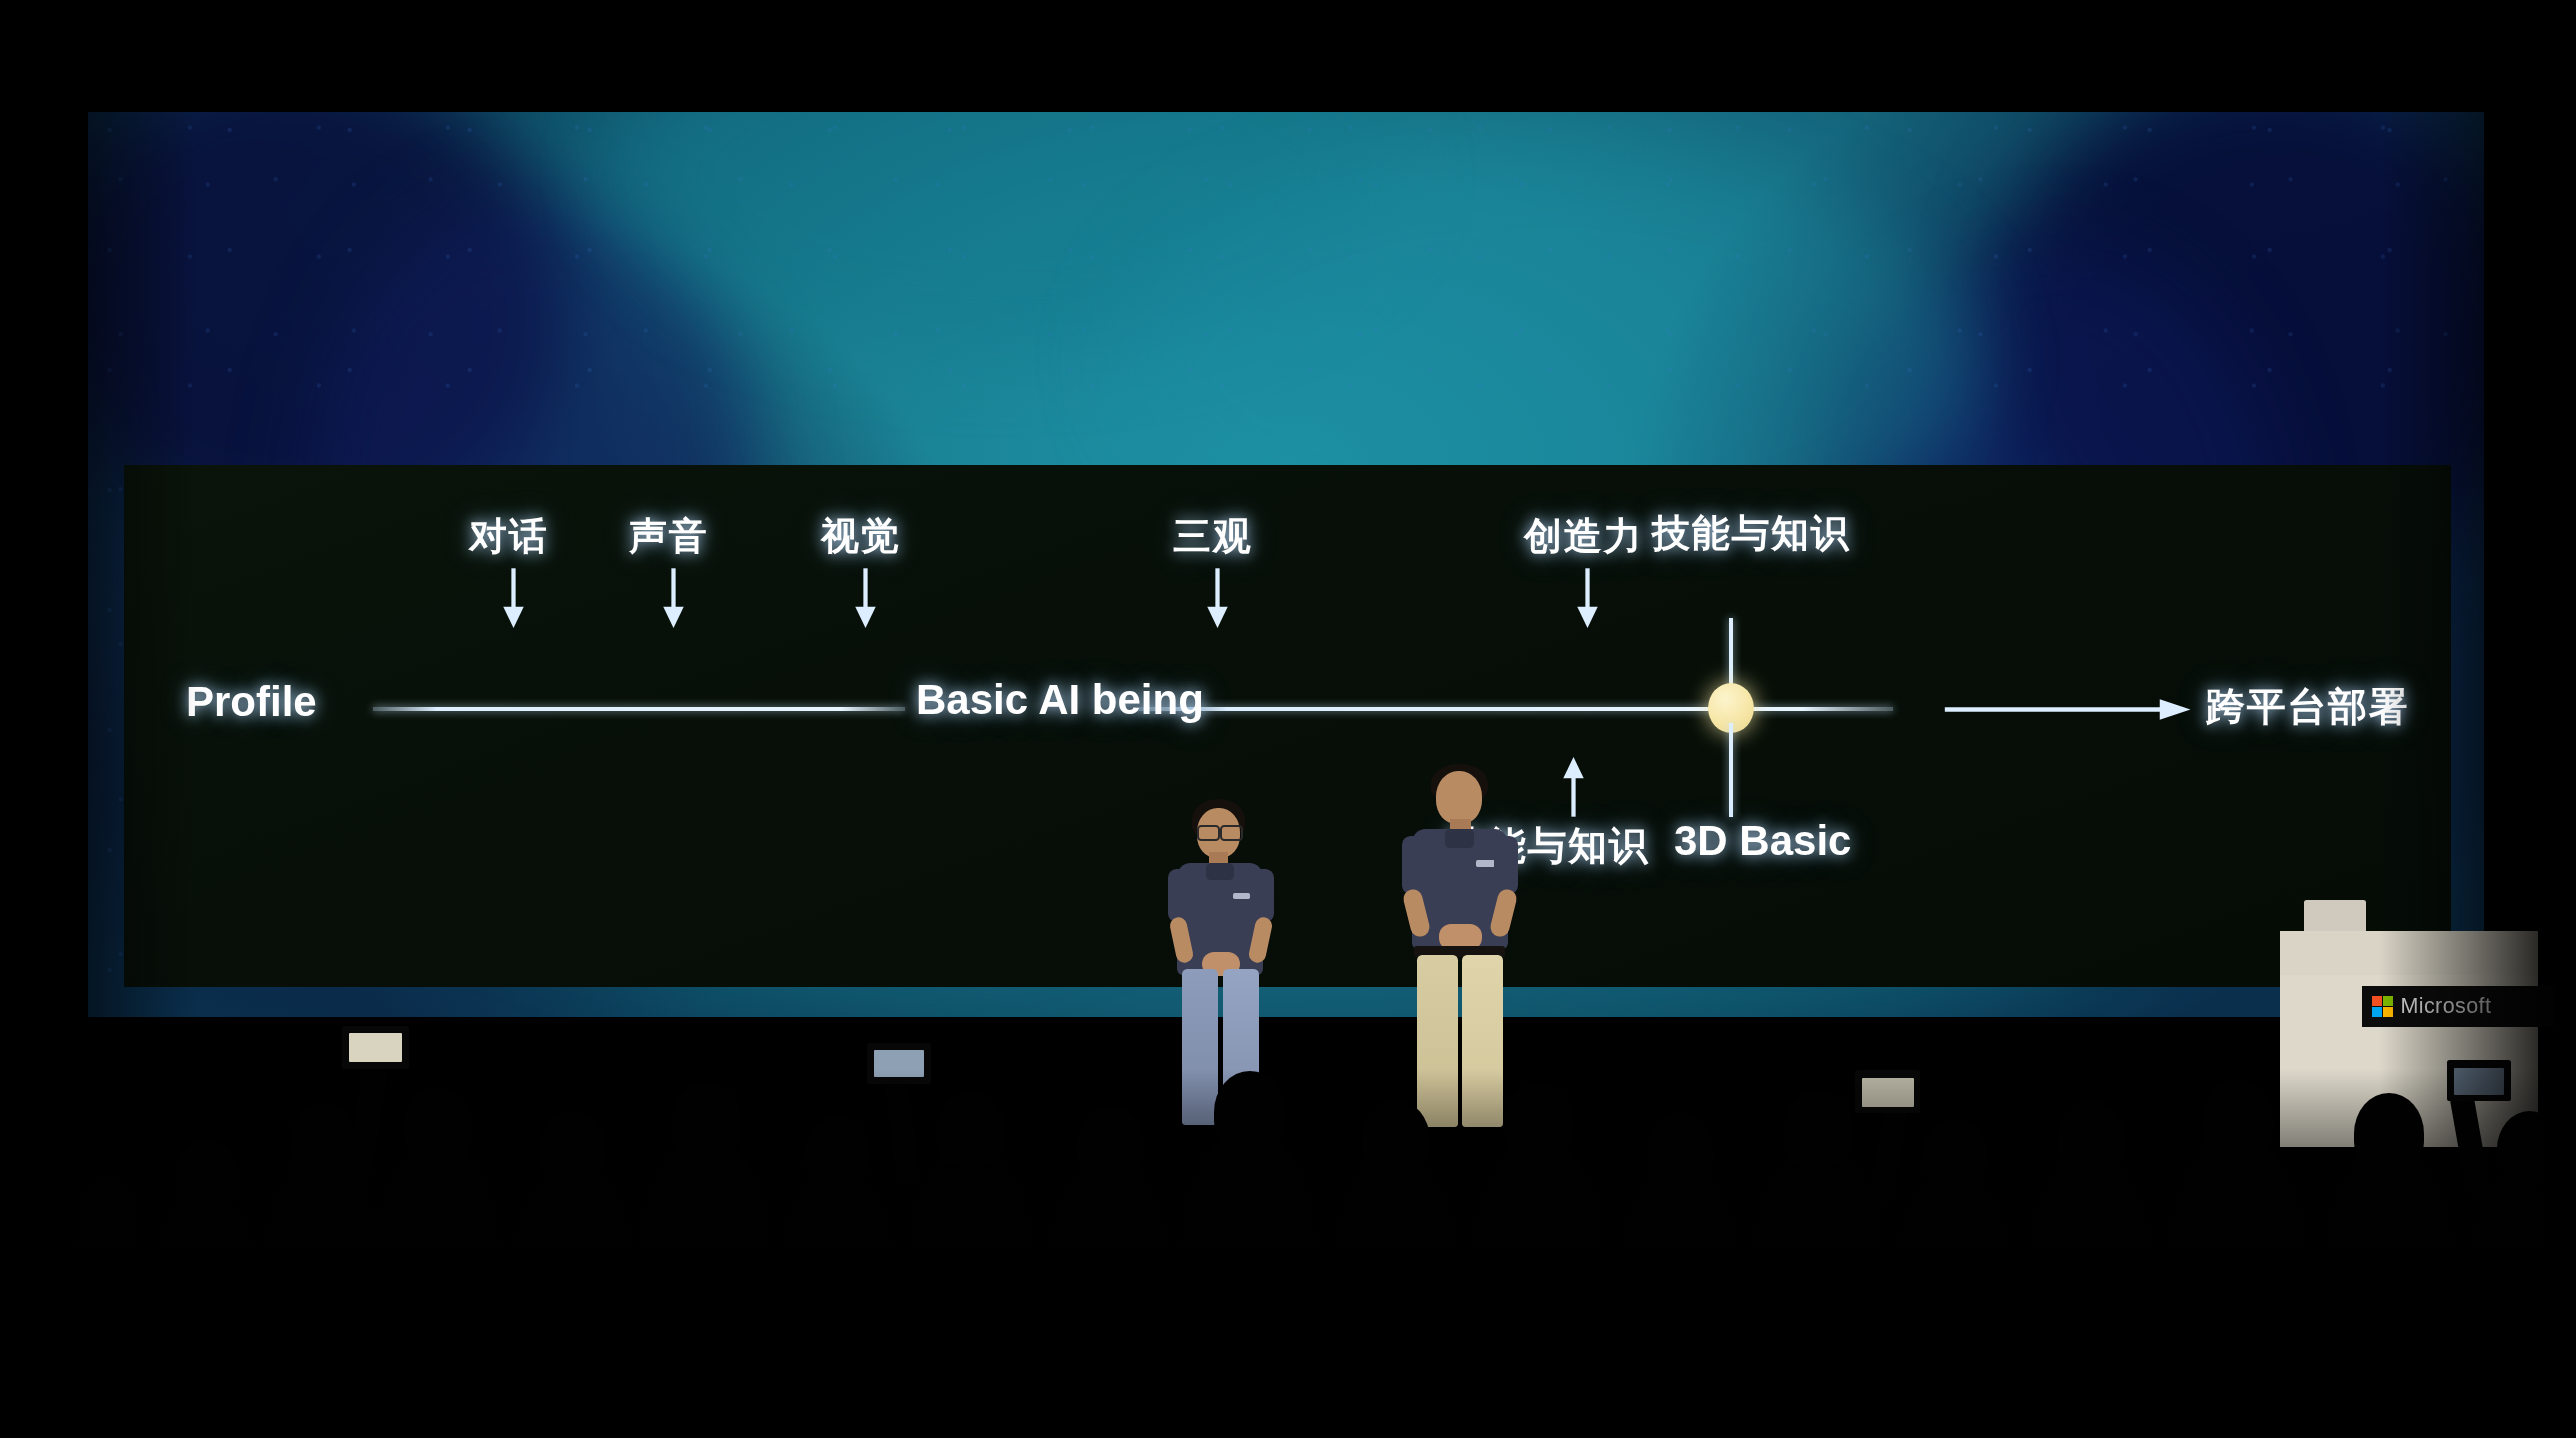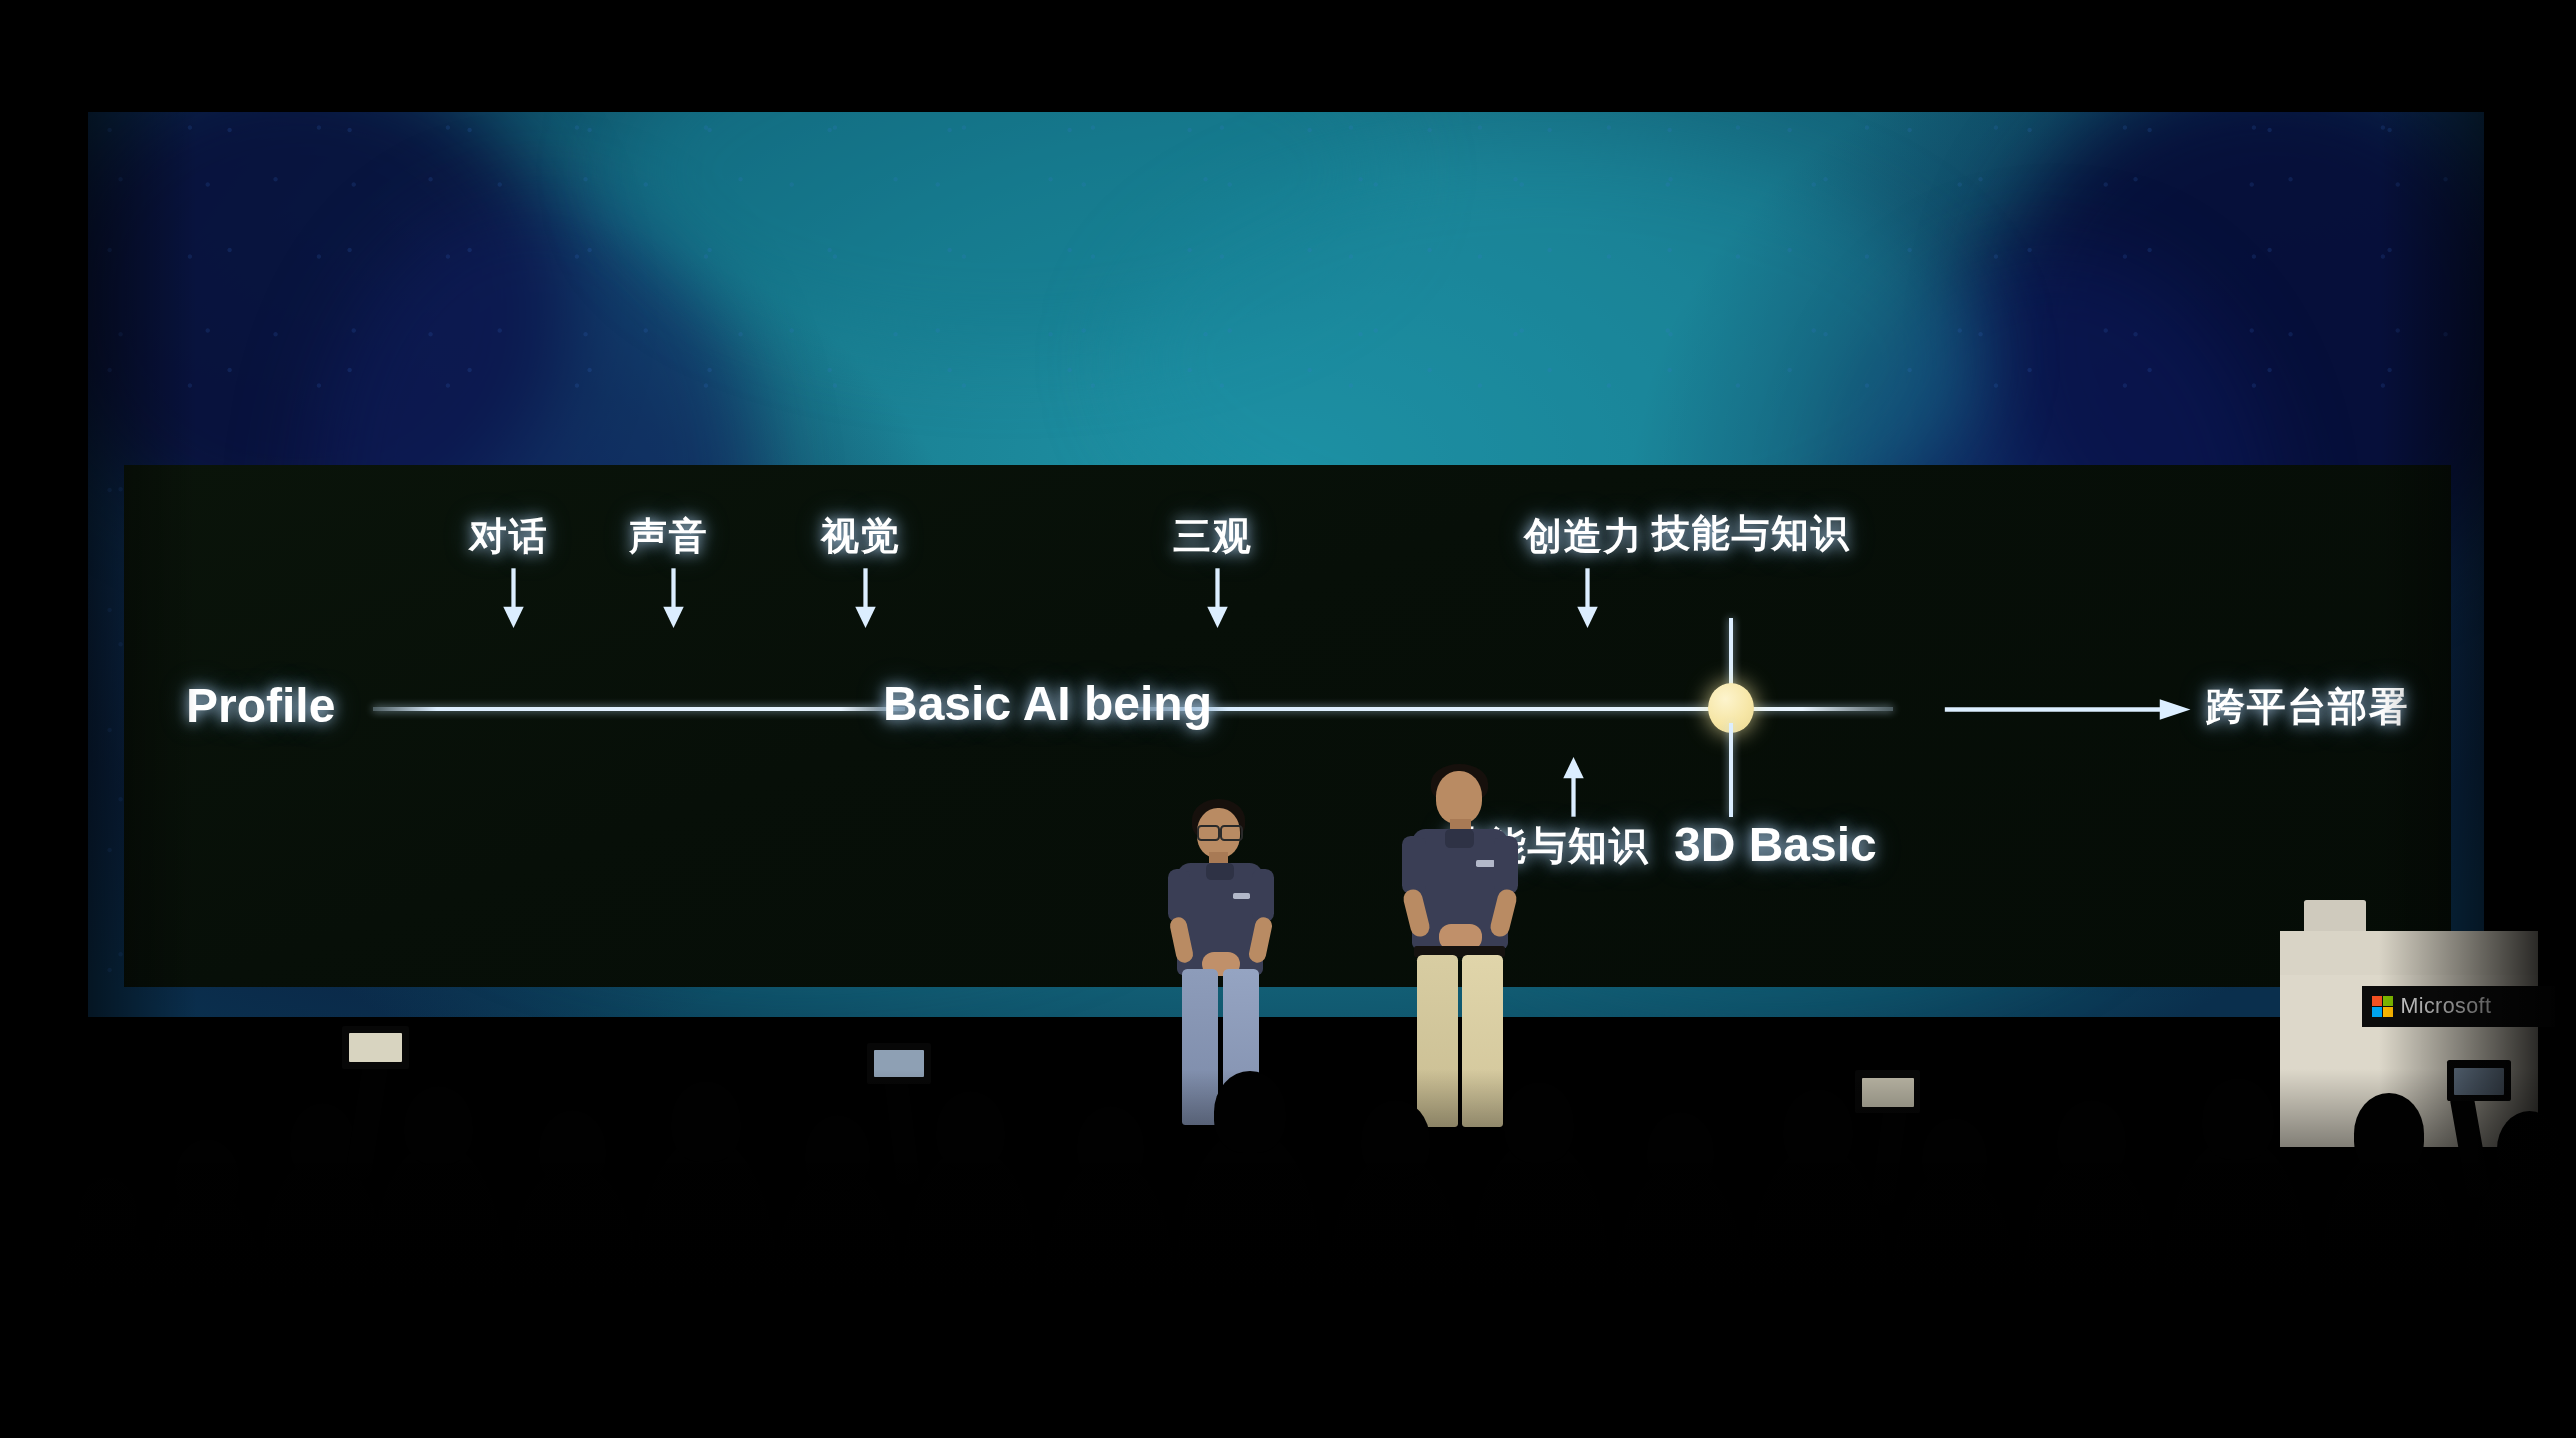--- a/index.html
+++ b/index.html
@@ -55,21 +55,21 @@
     background:linear-gradient(160deg,#0a140a 0%,#070f08 40%,#050c06 100%);
     z-index:5;
   }
   #diagram{position:absolute;inset:0;}
 
   .node-label{
     position:absolute;color:#ffffff;font-weight:bold;white-space:nowrap;
     text-shadow:0 0 13.7px rgba(190,225,255,.85),0 0 29px rgba(120,180,255,.4);
     text-align:center;
   }
-  .lbl-en{font-size:48px;letter-spacing:0px;}
+  .lbl-en{font-size:42px;letter-spacing:0px;}
   .lbl-cn{font-size:39px;letter-spacing:1.7px;}
   .top-label{font-size:38px;letter-spacing:1.7px;}
 
   .hline{
     position:absolute;height:4.3px;
     background:linear-gradient(90deg,rgba(200,230,255,.35),#dceeff 12%,#e8f4ff 88%,rgba(200,230,255,.35));
     box-shadow:0 0 8.6px rgba(200,230,255,.65);
   }
   .vline{
     position:absolute;width:4.3px;background:#dceeff;box-shadow:0 0 8.6px rgba(200,230,255,.65);
@@ -155,21 +155,21 @@
           <line x1="0" y1="17" x2="255" y2="17" stroke="#dceeff" stroke-width="5"></line>
           <polygon points="252,5 288,17 252,29" fill="#dceeff"></polygon>
         </svg>
       </div>
 
       <div class="vline" style="left:1605px;top:153px;height:91px;"></div>
       <div class="node-dot" style="left:1584px;top:218px;width:46px;height:50px;"></div>
       <div class="vline" style="left:1605px;top:258px;height:94px;"></div>
 
       <div class="node-label lbl-en" style="left:62px;top:213px;">Profile</div>
-      <div class="node-label lbl-en" style="left:759px;top:211px;">Basic AI being</div>
+      <div class="node-label lbl-en" style="left:792px;top:211px;">Basic AI being</div>
       <div class="node-label lbl-cn" style="left:2082px;top:215px;">跨平台部署</div>
 
       <div class="node-label top-label" style="left:345px;top:46px;">对话</div>
       <div class="arrow-down" style="left:375px;top:103px;width:29px;height:62px;">
         <svg width="29" height="62" viewBox="0 0 34 72">
           <line x1="17" y1="0" x2="17" y2="48" stroke="#dceeff" stroke-width="5"></line>
           <polygon points="5,45 17,70 29,45" fill="#dceeff"></polygon>
         </svg>
       </div>
 

